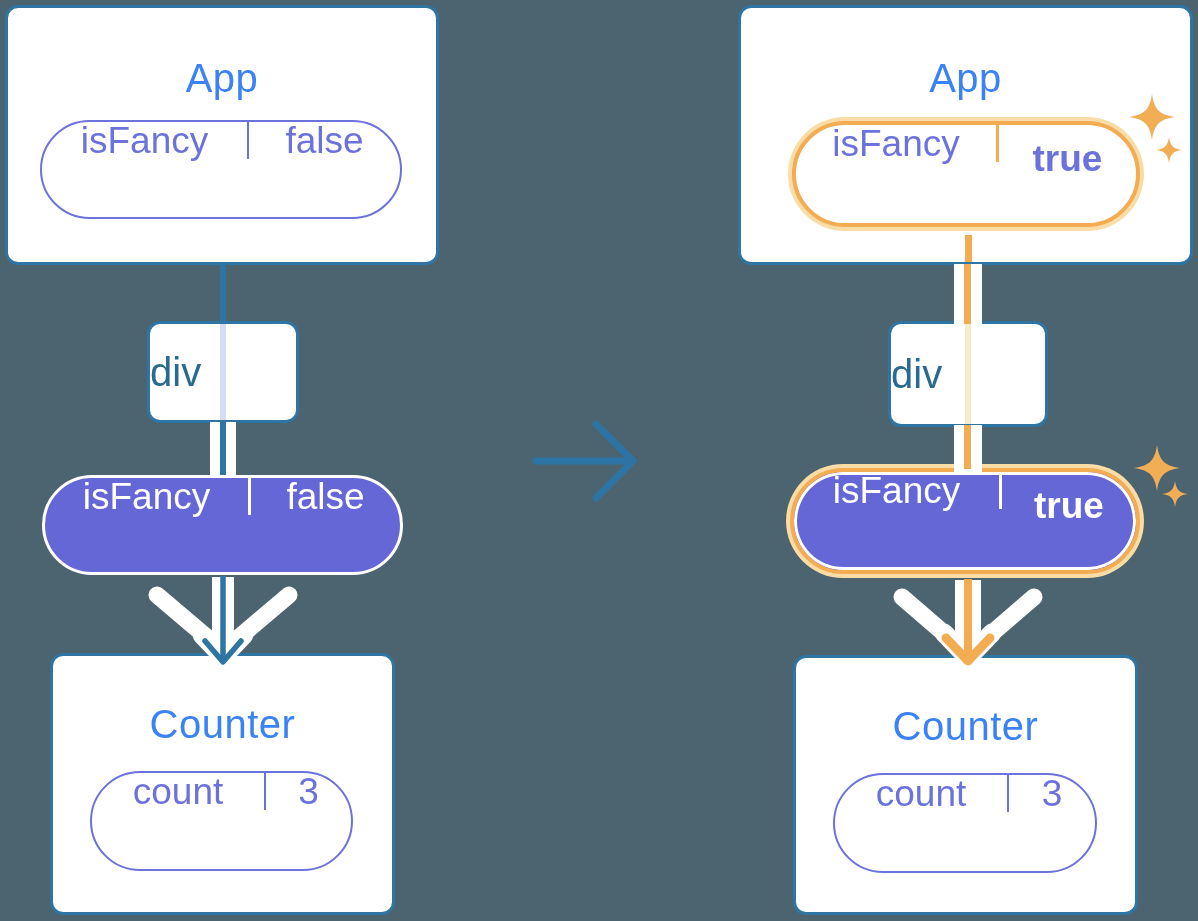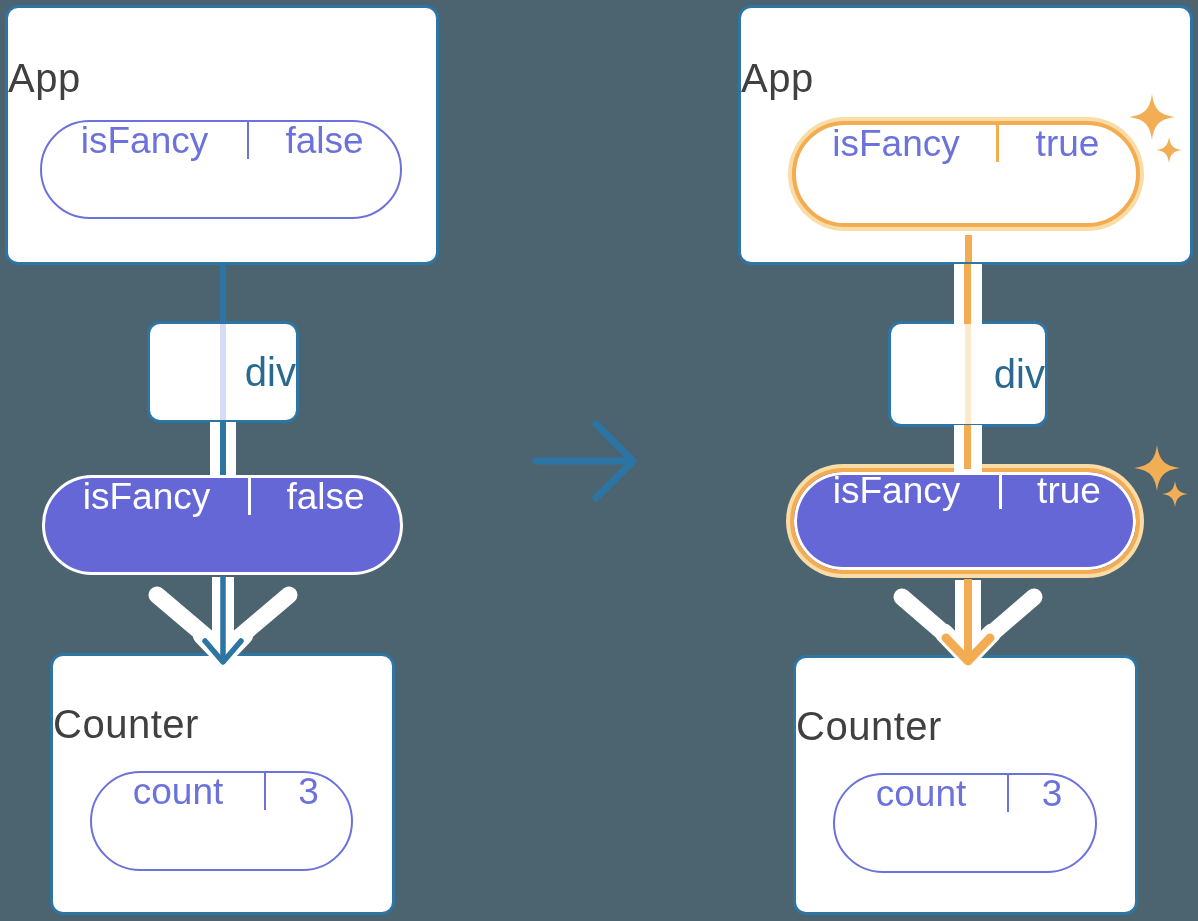--- a/index.html
+++ b/index.html
@@ -7,22 +7,22 @@
     position:relative; width:1198px; height:921px;
     background:#4C6470; overflow:hidden;
     font-family:"Liberation Sans", sans-serif;
   }
   .card {
     position:absolute; background:#ffffff;
     border:3px solid #2E75A4; border-radius:13px;
     box-sizing:border-box; z-index:1;
   }
   .card-title {
-    font-size:40px; line-height:1;
-    font-weight:500; color:#404040; letter-spacing:0.5px;
+    text-align:center; font-size:40px; line-height:1;
+    font-weight:500; color:#3b82f6; letter-spacing:0.5px;
   }
   .pill {
     position:absolute; display:flex; align-items:flex-start;
     border-radius:999px; box-sizing:border-box; overflow:hidden; z-index:2;
   }
   .pill .cell {
     display:flex; align-items:center; justify-content:center;
     font-size:37px; line-height:1;
   }
   .pill .cell.val { flex:1; }
@@ -33,25 +33,25 @@
   .fancy-outline-pill {
     background:#fff; border:4px solid #F3AC52; color:#6C72DB;
     box-shadow:0 0 0 4px #F9DCA6;
   }
   .fancy-outline-pill .key { border-right:3px solid #F3AC52; }
   .fancy-solid-pill {
     background:#6467D5; border:4px solid #F3AC52; color:#ffffff;
     box-shadow:0 0 0 4px #F9DCA6, inset 0 0 0 3px #ffffff;
   }
   .fancy-solid-pill .key { border-right:3px solid #ffffff; }
-  .bold { font-weight:normal; }
+  .bold { font-weight:bold;margin-top:15px; }
   .div-box {
     position:absolute; background:#fff; border:3px solid #2E75A4;
     border-radius:13px; box-sizing:border-box; z-index:1;
-    display:flex; align-items:center; justify-content:flex-end;
+    display:flex; align-items:center; justify-content:flex-start;
   }
   .div-label {
     position:relative; z-index:2; font-size:40px; line-height:1;
     font-weight:500; color:#2A6A91;
   }
   .trace {
     position:absolute; top:0; bottom:0; left:50%; width:6px;
     margin-left:-3px; z-index:1;
   }
   .trace.lavender { background:#D5DCF3; }

